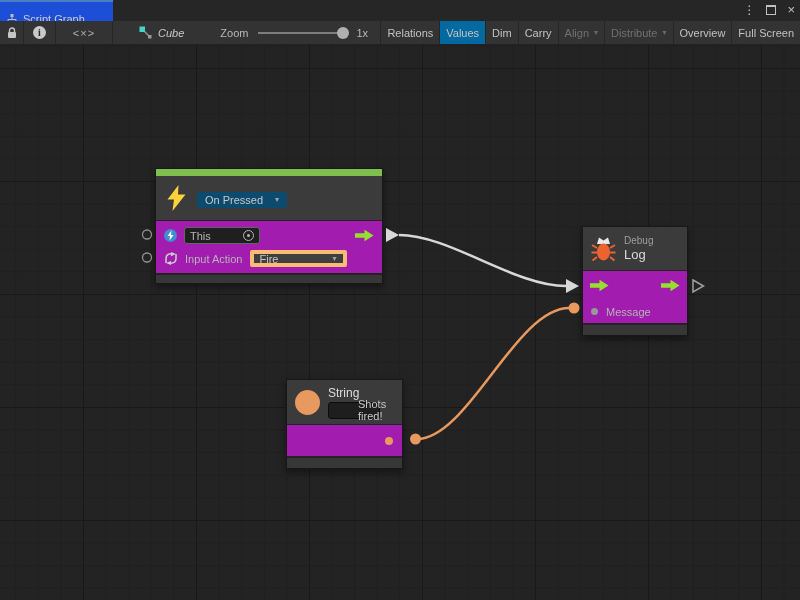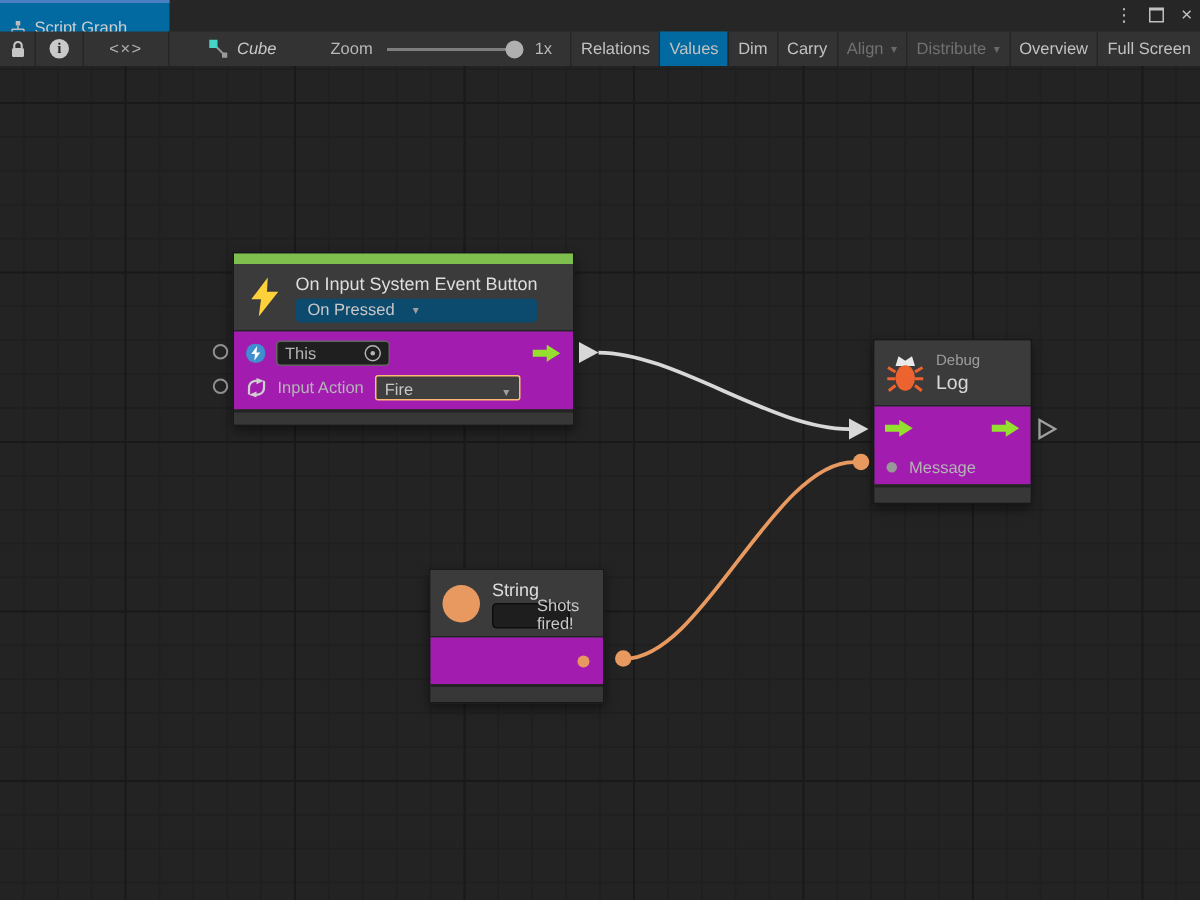--- a/index.html
+++ b/index.html
@@ -5,21 +5,21 @@
   html,body{margin:0;padding:0;}
   body{
     width:800px;height:600px;position:relative;overflow:hidden;
     background:#232323;
     font-family:"Liberation Sans","DejaVu Sans",sans-serif;
     -webkit-font-smoothing:antialiased;
   }
   
   #tabbar{position:absolute;left:0;top:0;width:800px;height:21px;background:#262626;}
   .tab{
-    position:absolute;left:0;top:0;width:113px;height:36px;background:#0369a1;
+    position:absolute;left:0;top:0;width:113px;height:36px;background:#1d4ed8;
     border-top:2px solid #4a7fc1;display:flex;align-items:center;gap:5px;padding-left:6px;
     box-sizing:border-box;
   }
   .tab-label{font-size:11px;color:#cfcfcf;white-space:nowrap;}
   .win-controls{position:absolute;right:5px;top:0;height:19px;display:flex;align-items:center;gap:11px;}
   .kebab{font-size:12px;color:#c0c0c0;line-height:1;}
   .maxbox{width:8px;height:7px;border:1px solid #c0c0c0;border-top-width:2px;}
   .closex{font-size:13px;color:#c0c0c0;line-height:1;}
   
   #toolbar{
@@ -70,22 +70,22 @@
   .n-title{font-size:12px;color:#dedede;white-space:nowrap;}
   .pill{display:inline-flex;align-items:center;gap:7px;background:#0c4a6e;border-radius:3px;
     padding:2px 8px;font-size:11px;color:#c8c8c8;margin-top:3px;}
   .prow{height:23px;display:flex;align-items:center;gap:7px;padding:0 8px;}
   .plabel{font-size:11px;color:#b4b4b4;white-space:nowrap;}
   .field{height:17px;background:#1f1f1f;border:1px solid #646464;border-radius:3px;
     display:flex;align-items:center;padding:0 5px;gap:4px;box-sizing:border-box;}
   .field-text{flex:1;font-size:11px;color:#b4b4b4;}
   .picker{width:9px;height:9px;border:1px solid #b5b5b5;border-radius:50%;position:relative;flex:none;}
   .picker::after{content:"";position:absolute;left:2.5px;top:2.5px;width:3px;height:3px;border-radius:50%;background:#b5b5b5;}
-  .dropdown{height:17px;background:#3f3f3f;border:1px solid #fdba74;border-radius:2px;
-    display:flex;align-items:flex-end;padding:0 6px;box-sizing:border-box;}
+  .dropdown{height:17px;background:#3f3f3f;border:4px solid #fdba74;border-radius:2px;
+    display:flex;align-items:center;padding:0 6px;box-sizing:border-box;}
   .dd-text{flex:1;font-size:11px;color:#c6c6c6;}
   .spacer{flex:1;}
   
   #event-node{left:155px;top:168px;width:228px;}
   #event-node .n-header{height:44px;padding:0 10px;gap:10px;}
   #event-node .n-body{padding:3px 0;}
   #event-node .field{width:76px;}
   #event-node .dropdown{width:97px;}
   #event-node .n-footer{height:8px;}
   
@@ -187,21 +187,20 @@
 
 <div id="canvas"></div>
 
 <div class="node" id="event-node">
   <div class="accent-bar" style="background: rgb(127, 191, 77);"></div>
   <div class="n-header">
     <svg width="21" height="26" viewBox="0 0 21 26">
       <path d="M12.5,0 L1.5,14.5 H8 L6.5,26 L19.5,9.5 H12 Z" fill="#fdd13a"></path>
     </svg>
     <div class="hcol">
-      <span class="n-title">On Input System Event Button</span>
       <span class="pill">
         <span>On Pressed</span>
         <span class="caret">▾</span>
       </span>
     </div>
   </div>
   <div class="n-body">
     <div class="prow">
       <svg width="13" height="13" viewBox="0 0 13 13">
         <circle cx="6.5" cy="6.5" r="6.5" fill="#3e8ed0"></circle>

